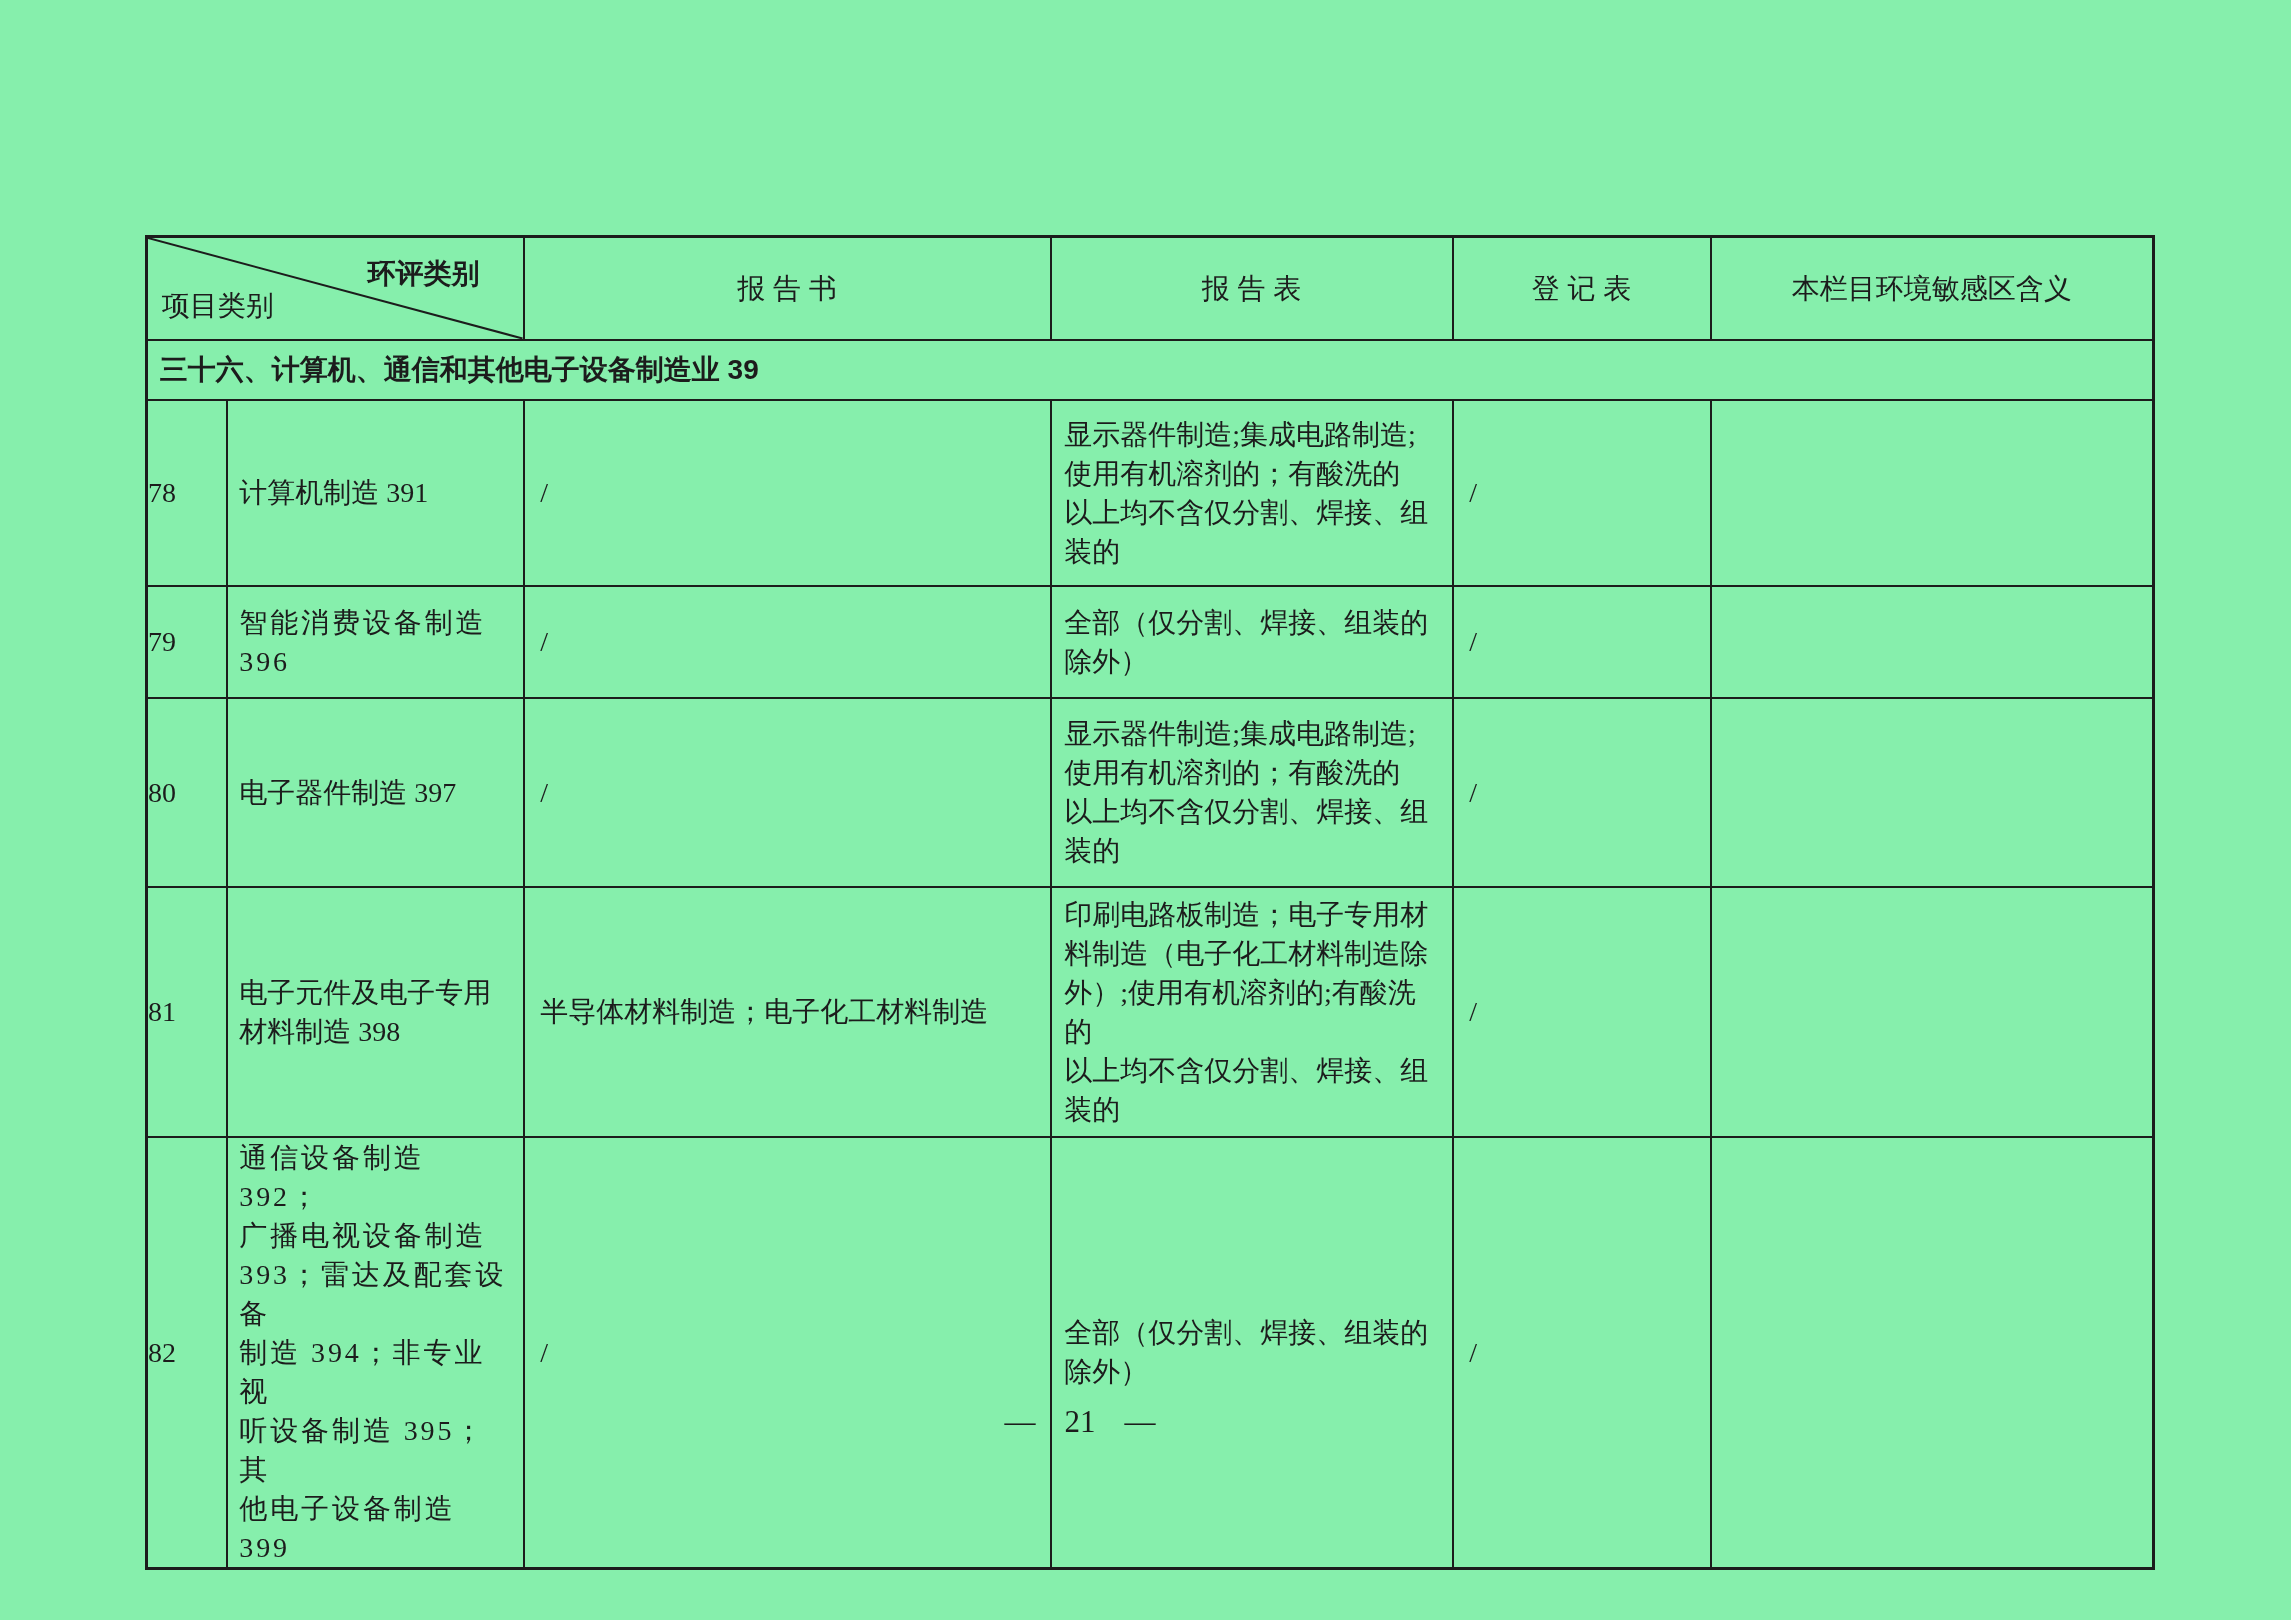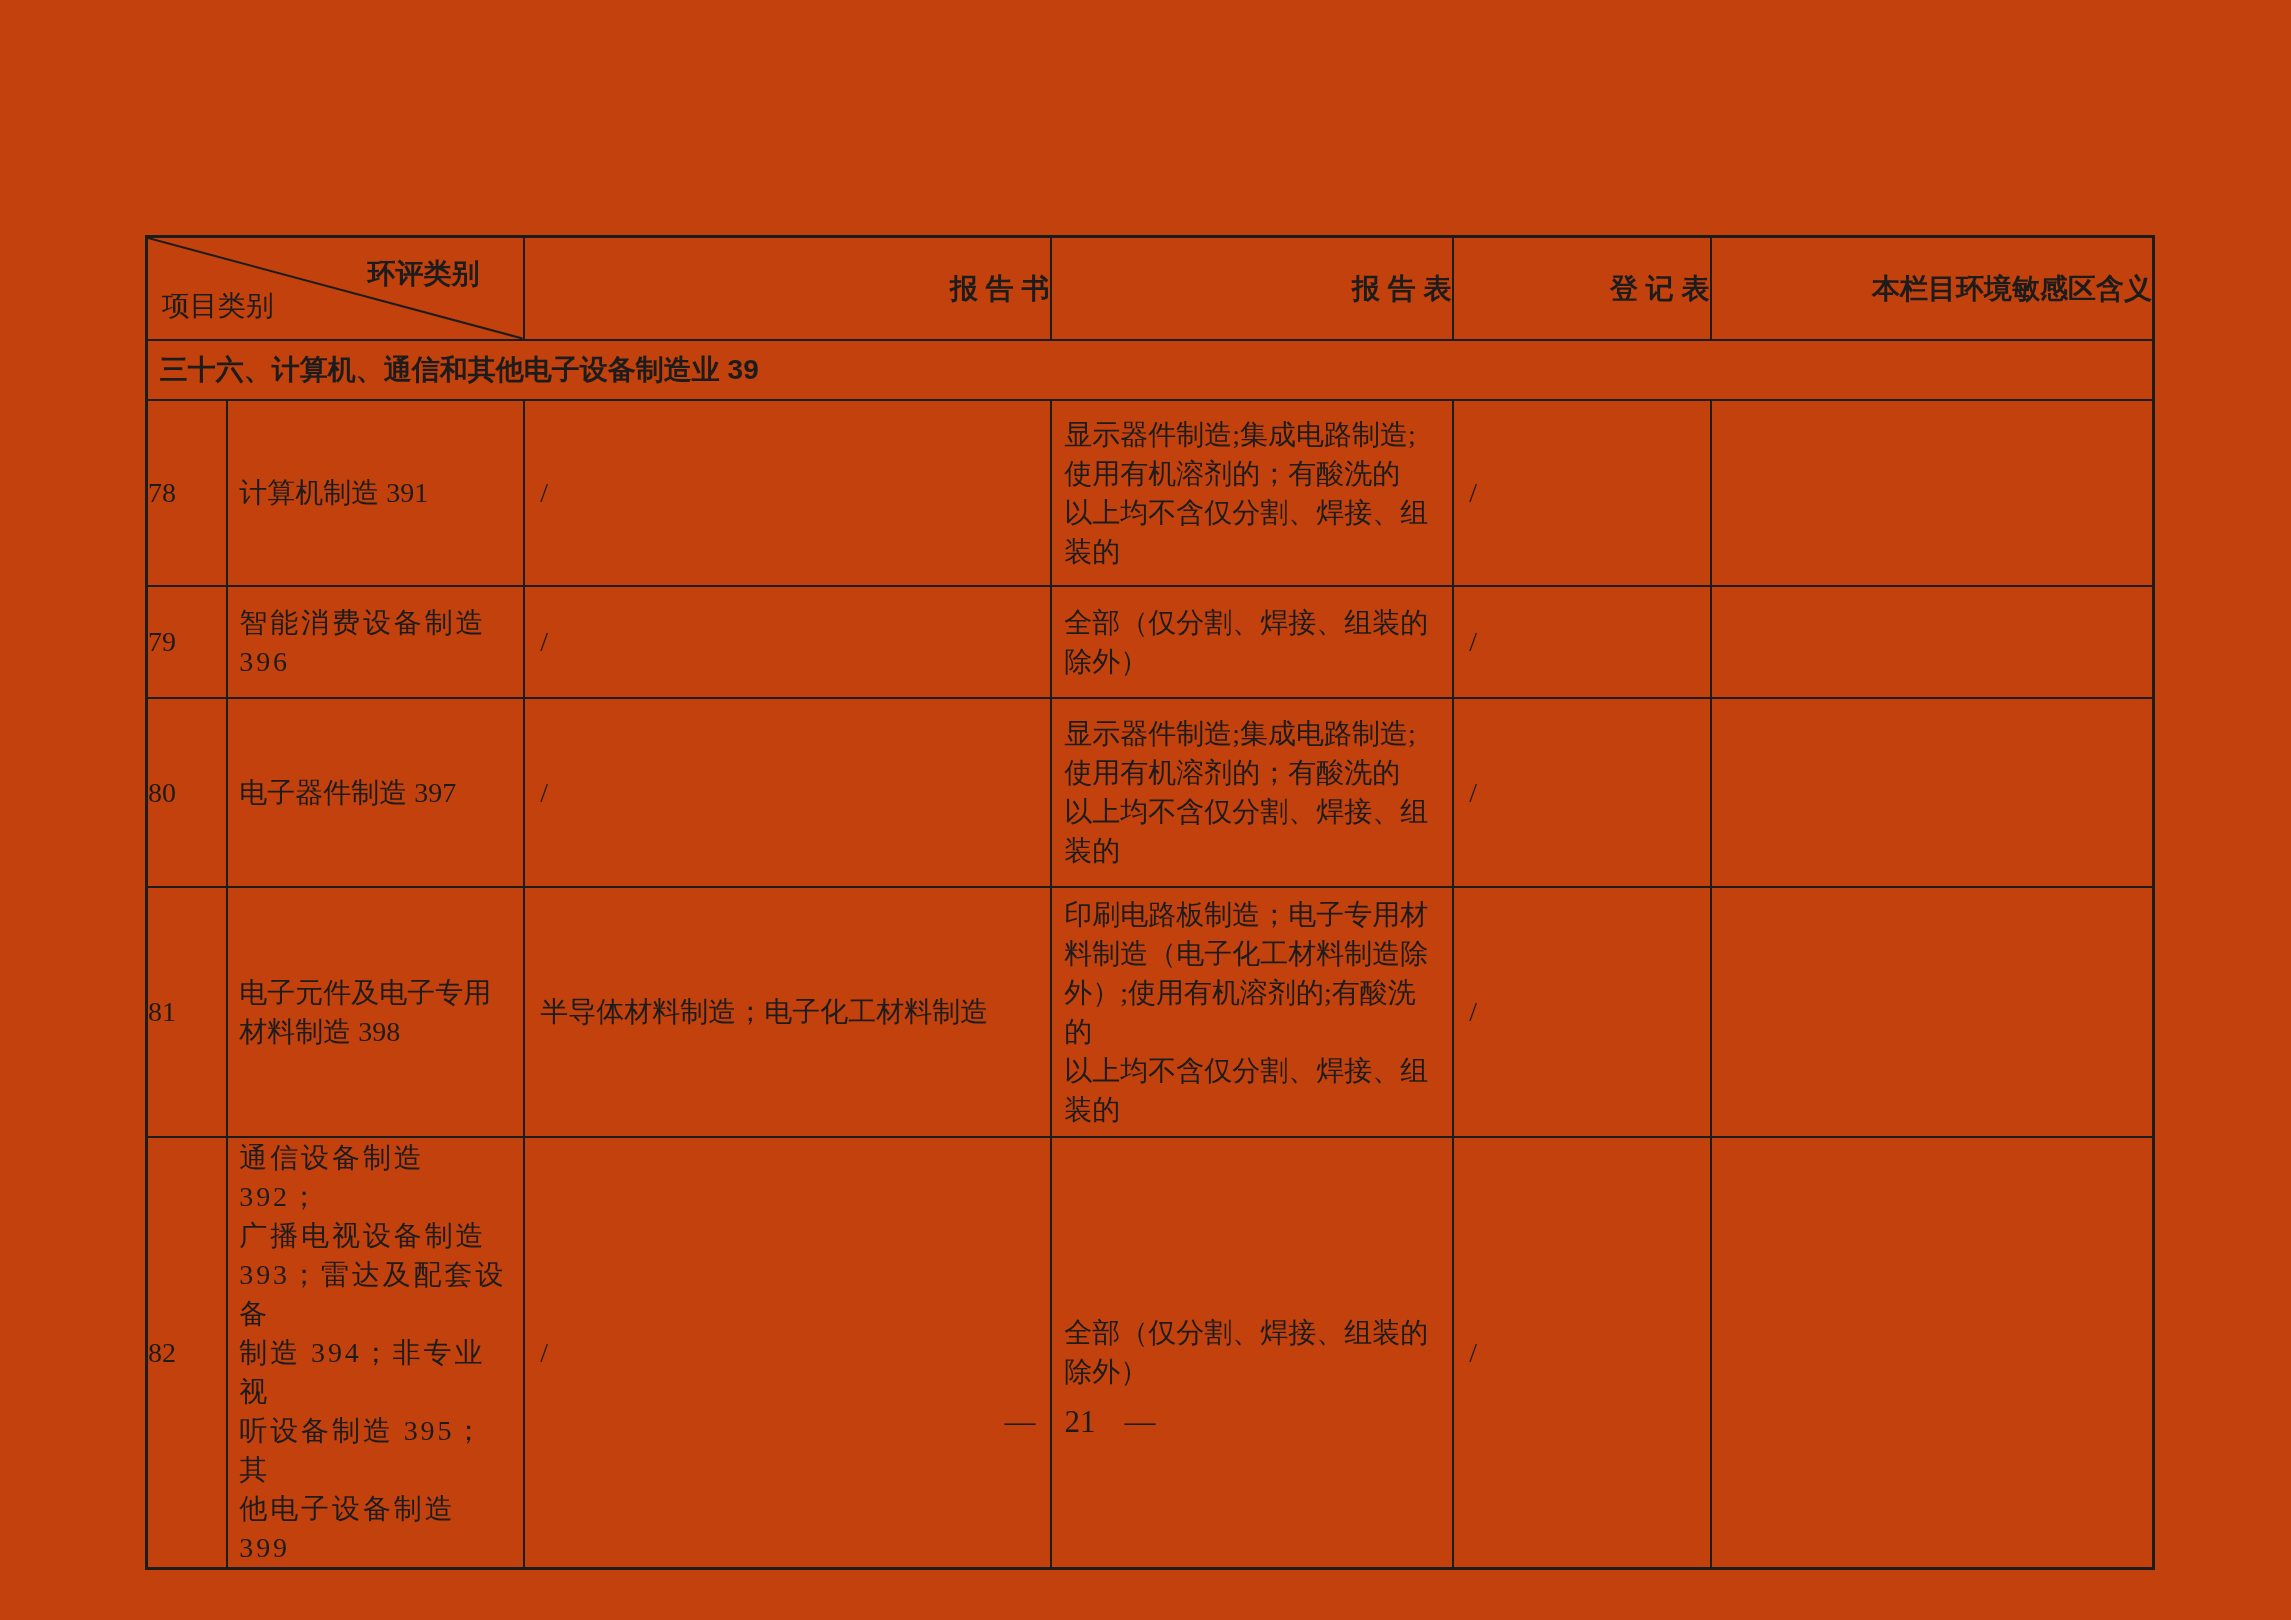--- a/index.html
+++ b/index.html
@@ -8,21 +8,21 @@
     font-family: "Liberation Serif", serif;
     color: #1c1c1c;
     width: 2292px;
     height: 1620px;
     position: relative;
     overflow: hidden;
   }
   .page {
     position: absolute;
     inset: 0;
-    background: #c2410c;
+    background: #86efac;
   }
 
   
   .tbl-wrap {
     position: absolute;
     left: 145px;
     top: 235px;
     width: 2007px;
     height: 1132px;
   }
@@ -51,23 +51,23 @@
   tr.sect   { height: 60px;  }
   tr.r78    { height: 186px; }
   tr.r79    { height: 112px; }
   tr.r80    { height: 189px; }
   tr.r81    { height: 250px; }
   tr.r82    { height: 228px; }
 
   
   .hcell {
     font-family: "Liberation Sans", sans-serif;
-    font-weight: bold;
+    font-weight: normal;
     font-size: 29px;
-    text-align: right;
+    text-align: center;
   }
   .diag-cell { position: relative; padding: 0; }
   .diag-cell svg { position: absolute; inset: 0; width: 100%; height: 100%; }
   .diag-top {
     position: absolute;
     top: 15.7px; right: 43px;
     font-family: "Liberation Sans", sans-serif;
     font-weight: bold; font-size: 28px;
   }
   .diag-bottom {

